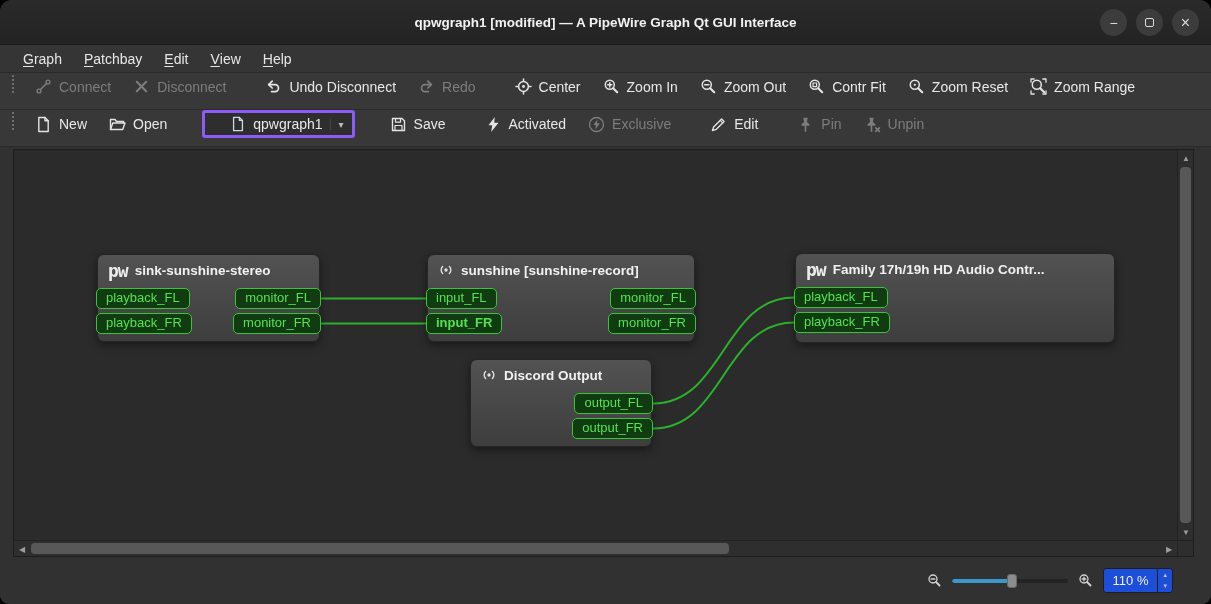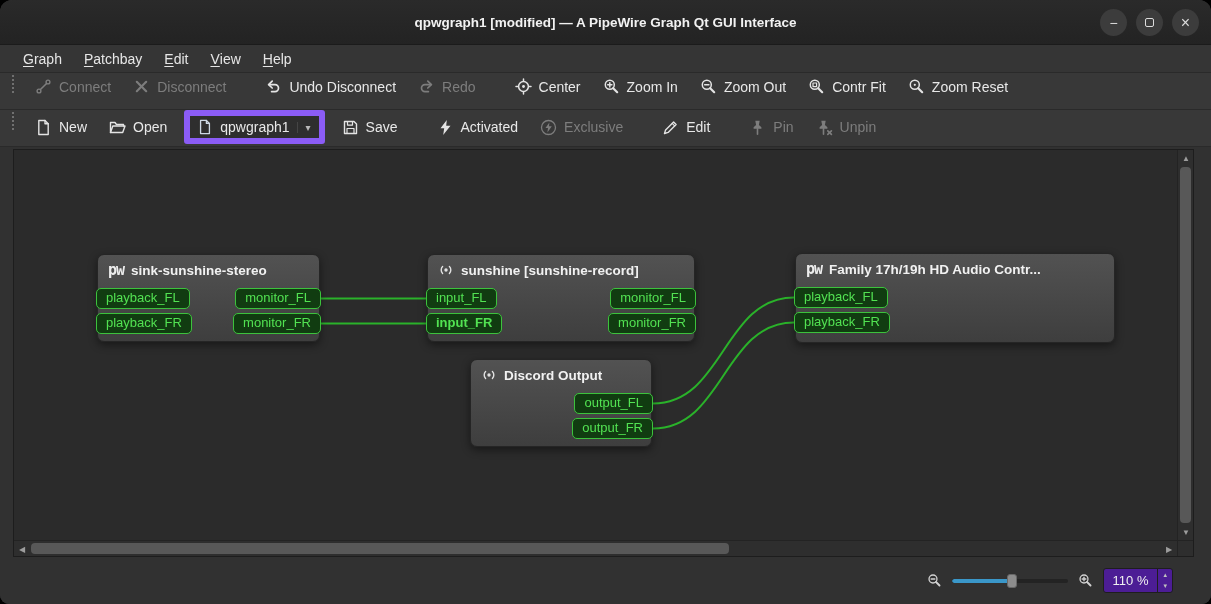--- a/index.html
+++ b/index.html
@@ -20,52 +20,52 @@
   .menu-item u{text-underline-offset:2px}
 
   
   .toolbar{flex:0 0 37px;background:#383838;border-bottom:1px solid #2a2a2a;display:flex;align-items:flex-start;padding:0 8px}
   .toolbar:last-of-type{flex-basis:38px}
   .tb-handle{width:5px;height:20px;margin:0 8px 0 3px;background-image:radial-gradient(circle,#707070 1px,transparent 1.3px);background-size:4px 4px;background-position:0 1px}
   .tb-btn{display:flex;align-items:center;gap:7px;padding:5px 9px;margin:0 2px;border-radius:3px;font-size:14px;color:#e8e8e8;white-space:nowrap}
   .tb-btn.disabled{color:#7d7d7d}
   .tb-icon{display:flex;align-items:center}
   .tb-sep{width:17px;height:100%}
-  .combo{display:flex;align-items:center;gap:7px;background:#2e2e2e;border:6px solid #8b5cf6;border-radius:3px;padding:3px 4px 3px 7px;margin:0 6px;color:#e8e8e8;font-size:14px}
+  .combo{display:flex;align-items:center;gap:7px;background:#2e2e2e;border:3px solid #8b5cf6;border-radius:3px;padding:3px 4px 3px 25px;margin:0 24px;color:#e8e8e8;font-size:14px}
   .combo-arrow{color:#b9b9b9;font-size:10px;padding:0 4px 0 8px;border-left:1px solid #454545}
 
   
   .canvas-wrap{flex:1;margin:2px 17px 0 13px;border:1px solid #1d1d1d;display:grid;grid-template-columns:1fr 16px;grid-template-rows:1fr 16px;background:#2b2b2b}
   .canvas{grid-column:1;grid-row:1;position:relative;overflow:hidden;background:#2b2b2b}
   .cables{position:absolute;left:0;top:0}
   .cable{fill:none;stroke-width:2;stroke-linecap:round}
   .node{position:absolute;background:linear-gradient(#525252,#3e3e3e);border:1px solid #252525;border-radius:7px;box-shadow:0 3px 9px rgba(0,0,0,.45)}
   .node-header{height:30px;display:flex;align-items:center;gap:7px;padding:0 10px;overflow:hidden}
   .node-icon{display:flex;align-items:center}
-  .node-icon.pw{font-family:"DejaVu Sans Mono",monospace;font-size:15px;font-weight:bold;color:#ececec;letter-spacing:-1px}
+  .node-icon.pw{font-family:"DejaVu Sans Mono",monospace;font-size:18px;font-weight:bold;color:#ececec;letter-spacing:-1px}
   .node-title{color:#f1f1f1;font-size:13.5px;font-weight:bold;white-space:nowrap}
   .port{position:absolute;height:21px;line-height:17px;padding:0 9px;border-radius:5px;font-size:13px;white-space:nowrap;border-style:solid;border-width:1.5px}
   .port.in{left:-2px}
   .port.out{right:-2px}
 
   .vscroll{grid-column:2;grid-row:1;position:relative;background:#2e2e2e;border-left:1px solid #232323}
   .hscroll{grid-column:1;grid-row:2;position:relative;background:#2e2e2e;border-top:1px solid #232323}
   .sb-corner{grid-column:2;grid-row:2;background:#2e2e2e;border-left:1px solid #232323;border-top:1px solid #232323}
   .sb-arrow{position:absolute;width:16px;height:16px;display:flex;align-items:center;justify-content:center;color:#9d9d9d;font-size:8px}
   .vthumb{position:absolute;left:2px;right:2px;background:#585858;border-radius:4px}
   .hthumb{position:absolute;top:2px;bottom:2px;background:#585858;border-radius:4px}
 
   
   .statusbar{flex:0 0 47px;background:#313131;display:flex;align-items:center;justify-content:flex-end;gap:10px;padding-right:38px}
   .status-icon{display:flex;align-items:center}
   .slider{position:relative;width:116px;height:14px}
   .slider-track{position:absolute;left:0;right:0;top:5px;height:4px;background:#232323;border-radius:2px;overflow:hidden}
   .slider-fill{height:100%;border-radius:2px}
   .slider-handle{position:absolute;top:0;width:10px;height:14px;background:#8d8d8d;border:1px solid #686868;border-radius:3px}
-  .spinbox{display:flex;align-items:stretch;background:#4c1d95;border:1px solid #1e1e1e;border-radius:3px;height:25px}
+  .spinbox{display:flex;align-items:stretch;background:#1d4ed8;border:1px solid #1e1e1e;border-radius:3px;height:25px}
   .spin-value{color:#f0f0f0;font-size:13px;display:flex;align-items:center;padding:0 9px}
   .spin-btns{display:flex;flex-direction:column;justify-content:center;border-left:1px solid #1e1e1e}
   .spin-btn{font-size:7px;color:#c0c0c0;line-height:1.2;padding:1px 5px}
 </style>
 </head>
 <body>
 
 <div class="window">
 
   <div class="titlebar">
@@ -179,20 +179,33 @@
         </div>
         <div class="tb-btn">
           <span class="tb-icon">
             <svg width="17" height="17" viewBox="0 0 17 17">
               <circle cx="6.8" cy="6.8" r="4.5" fill="none" stroke="#e4e4e4" stroke-linecap="round" stroke-linejoin="round" stroke-width="1.5"></circle>
               <line x1="10.2" y1="10.2" x2="14.2" y2="14.2" fill="none" stroke="#e4e4e4" stroke-linecap="round" stroke-linejoin="round" stroke-width="2.1"></line>
               <circle cx="6.8" cy="6.8" r="1.1" fill="#e4e4e4" stroke="none"></circle>
             </svg>
           </span>
           <span class="tb-label">Zoom Reset</span>
+        </div>
+        <div class="tb-btn">
+          <span class="tb-icon">
+            <svg width="17" height="17" viewBox="0 0 17 17">
+              <polyline points="1,4.2 1,1 4.2,1" fill="none" stroke="#e4e4e4" stroke-linecap="round" stroke-linejoin="round" stroke-width="1.3"></polyline>
+              <polyline points="12.8,1 16,1 16,4.2" fill="none" stroke="#e4e4e4" stroke-linecap="round" stroke-linejoin="round" stroke-width="1.3"></polyline>
+              <polyline points="16,12.8 16,16 12.8,16" fill="none" stroke="#e4e4e4" stroke-linecap="round" stroke-linejoin="round" stroke-width="1.3"></polyline>
+              <polyline points="4.2,16 1,16 1,12.8" fill="none" stroke="#e4e4e4" stroke-linecap="round" stroke-linejoin="round" stroke-width="1.3"></polyline>
+              <circle cx="6.8" cy="6.8" r="4.5" fill="none" stroke="#e4e4e4" stroke-linecap="round" stroke-linejoin="round" stroke-width="1.5"></circle>
+              <line x1="10.2" y1="10.2" x2="14.2" y2="14.2" fill="none" stroke="#e4e4e4" stroke-linecap="round" stroke-linejoin="round" stroke-width="2.1"></line>
+            </svg>
+          </span>
+          <span class="tb-label">Zoom Range</span>
         </div>
       </div>
   </div>
 
   <div class="toolbar">
     <div class="tb-handle"></div>
     <div class="tb-items" style="display:flex;align-items:center">
         <div class="tb-btn">
           <span class="tb-icon">
             <svg width="17" height="17" viewBox="0 0 17 17">

